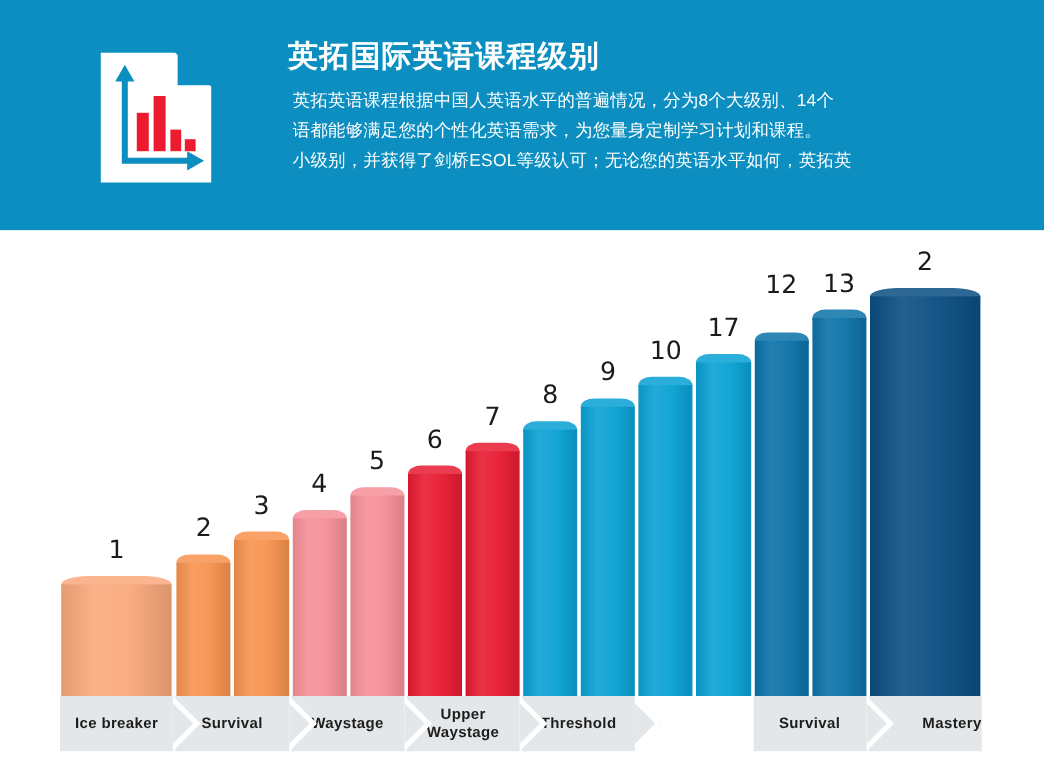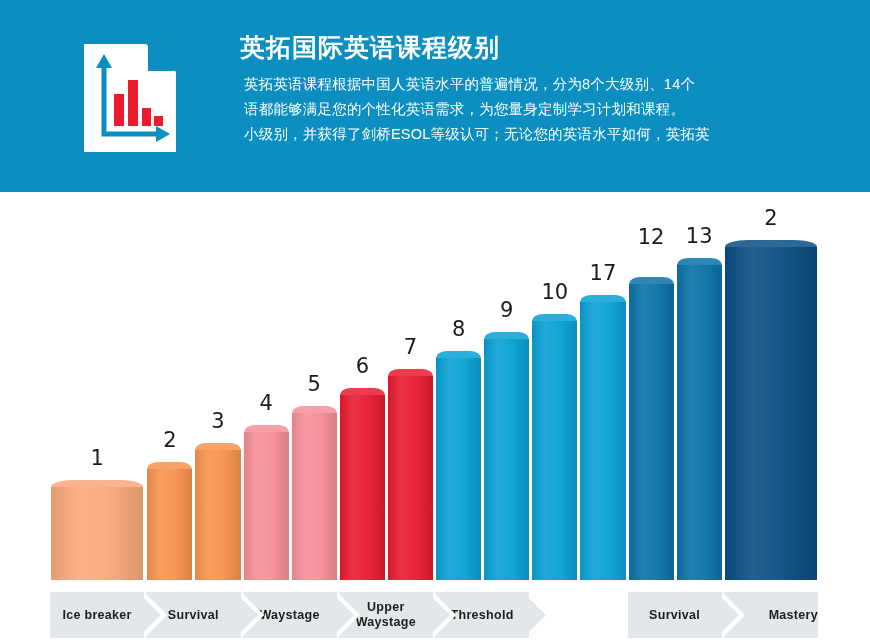--- a/index.html
+++ b/index.html
@@ -91,21 +91,21 @@
     font-size: 21px;
     color: #1b1b1b;
     font-family: "DejaVu Sans", "Liberation Sans", sans-serif;
     white-space: nowrap;
   }
 
   
   .stages {
     position: absolute;
     left: 50px;
-    top: 400px;
+    top: 388px;
     width: 770px;
     height: 42px;
   }
   .stage {
     position: absolute;
     top: 0;
     height: 46px;
     background: #e4e7e9;
     display: flex;
     align-items: center;

